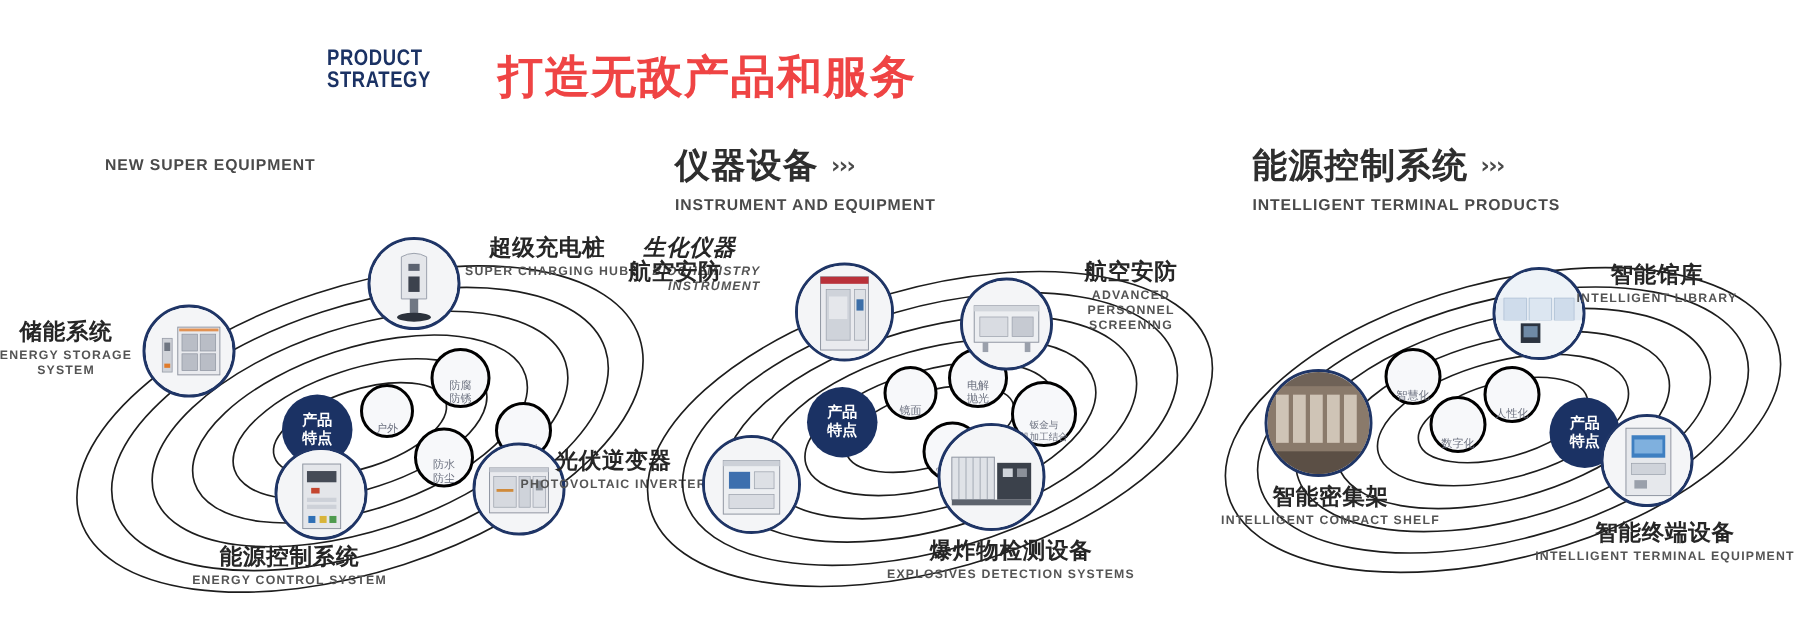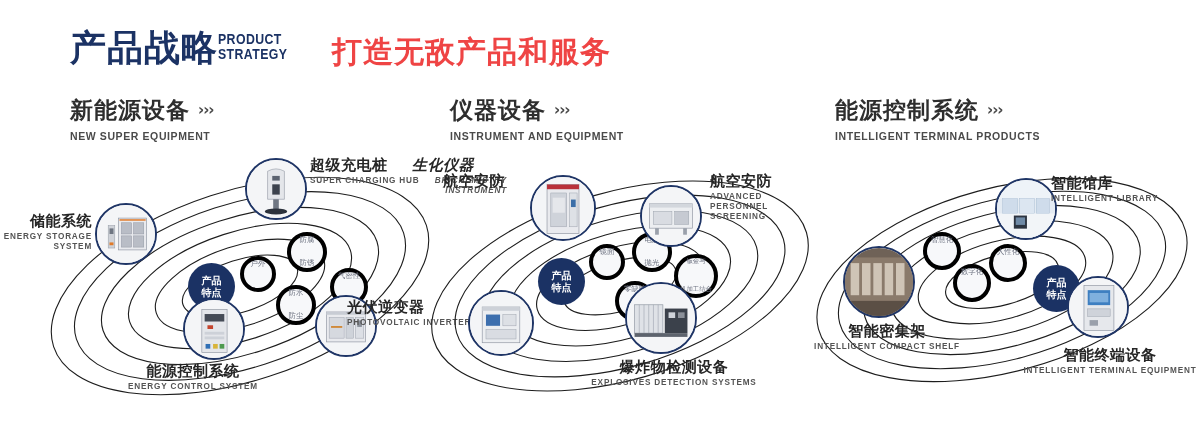--- a/index.html
+++ b/index.html
@@ -52,62 +52,62 @@
   
   .node{
     position:absolute;border-radius:50%;
     border:2.2px solid #1f3566;background:#f2f3f5;
     overflow:hidden;box-sizing:border-box;
   }
   .node .ph{position:absolute;left:0;top:0;width:100%;height:100%;}
   
   .bub{
     position:absolute;border-radius:50%;
-    border:4px solid #000000;background:#f7f8fa;
-    color:#6d7280;display:flex;align-items:center;justify-content:space-between;
+    border:2px solid #000000;background:#f7f8fa;
+    color:#6d7280;display:flex;align-items:center;justify-content:flex-end;
     text-align:center;line-height:9px;font-size:7.4px;box-sizing:border-box;
-    font-family:Liberation Mono, monospace;
+    font-family:Liberation Sans, sans-serif;
   }
   .core{
     position:absolute;border-radius:50%;
     background:#1b3264;color:#fff;font-weight:bold;
     display:flex;justify-content:center;text-align:center;
     line-height:12px;font-size:10px;box-sizing:border-box;
     font-family:Liberation Sans, sans-serif;
   }
   
   .cap{position:absolute;white-space:nowrap;}
   .cap .cn{
     font-size:15px;font-weight:bold;color:#262626;line-height:18px;
     letter-spacing:.5px;
     font-family:"DejaVu Sans","Liberation Sans",sans-serif;
+    text-align:center;
   }
   .cap .en{
     font-size:8.2px;color:#545454;letter-spacing:.8px;margin-top:2px;
     line-height:10px;font-weight:bold;
     font-family:"Liberation Sans",sans-serif;
+    text-align:center;
   }
   .cap.r{text-align:right;}
   .cap.c{text-align:center;}
   .cap.l{text-align:left;}
 </style>
 </head>
 <body>
 
 <div id="header">
-  <div class="brand-cn">产品战略</div>
   <div class="brand-en">
     <div>PRODUCT</div>
     <div>STRATEGY</div>
   </div>
   <div class="headline">打造无敌产品和服务</div>
 </div>
 
 <div class="sec-head" style="left:70px;top:97px;">
-  <div class="sec-cn"><span>新能源设备</span><span class="chevrons">›››</span></div>
   <div class="sec-en">NEW SUPER EQUIPMENT</div>
 </div>
 <div class="sec-head" style="left:450px;top:97px;">
   <div class="sec-cn"><span>仪器设备</span><span class="chevrons">›››</span></div>
   <div class="sec-en">INSTRUMENT AND EQUIPMENT</div>
 </div>
 <div class="sec-head" style="left:835px;top:97px;">
   <div class="sec-cn"><span>能源控制系统</span><span class="chevrons">›››</span></div>
   <div class="sec-en">INTELLIGENT TERMINAL PRODUCTS</div>
 </div>

